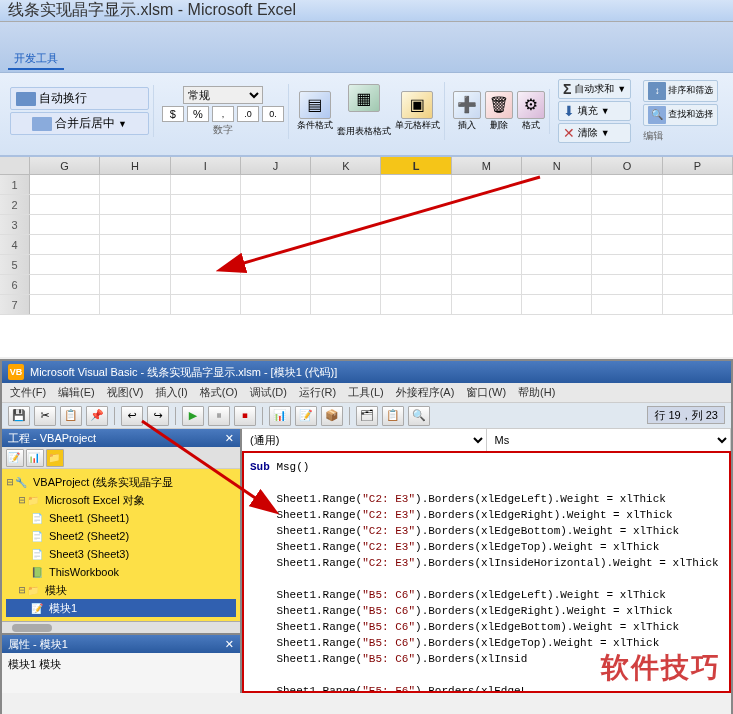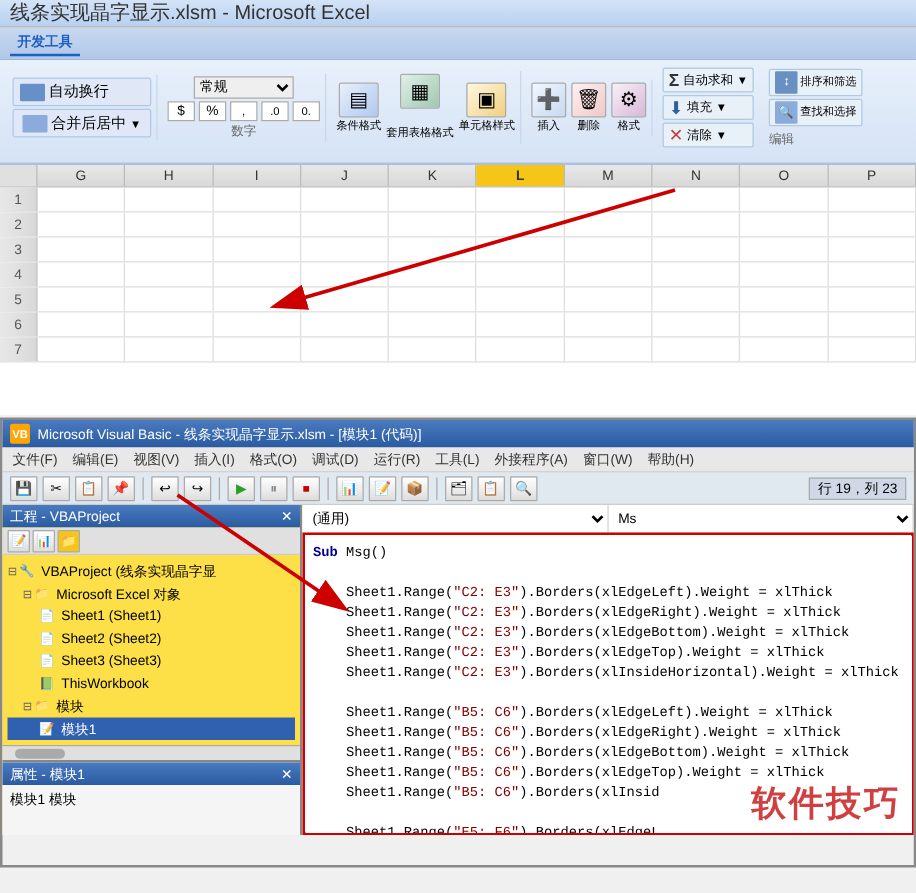--- a/index.html
+++ b/index.html
@@ -304,21 +304,22 @@
       border-bottom: 1px solid #a0b8d8;
     }
     .ribbon-tab {
       padding: 2px 6px;
       cursor: pointer;
       color: #333;
     }
     .ribbon-tab.active {
       border-bottom: 2px solid #2060c0;
       color: #2060c0;
-      font-weight: bold;
+      font-weight: normal;
+      margin-top: 25px;
     }
 
     .scroll-bar-h {
       height: 12px;
       background: #e0e0e0;
       border-top: 1px solid #aaa;
       display: flex;
       align-items: center;
     }
     .scroll-thumb {
@@ -341,21 +342,21 @@
 </div>
 
 <div class="ribbon">
   <div class="ribbon-row">
 
     <div style="display:flex;flex-direction:column;gap:2px;padding:2px 4px;border-right:1px solid #c8d8ec;">
       <div style="display:flex;align-items:center;gap:3px;background:#e0e8f8;border:1px solid #b0c8e8;padding:2px 5px;border-radius:2px;cursor:pointer;">
         <div style="display:inline-block;width:20px;height:14px;background:#6890c8;border-radius:1px;"></div>
         <span>自动换行</span>
       </div>
-      <div style="display:flex;align-items:center;gap:3px;background:#e0e8f8;border:1px solid #b0c8e8;padding:2px 7px;border-radius:2px;cursor:pointer;">
+      <div style="display:flex;align-items:center;gap:3px;background:#e0e8f8;border:1px solid #b0c8e8;padding:2px 21px;border-radius:2px;cursor:pointer;">
         <div style="display:inline-block;width:20px;height:14px;background:#8aabdc;border-radius:1px;"></div>
         <span>合并后居中</span>
         <span style="font-size:9px;">▼</span>
       </div>
     </div>
 
     <div style="display:flex;flex-direction:column;align-items:center;padding:2px 4px;border-right:1px solid #c8d8ec;">
       <div style="display:flex;align-items:center;gap:2px;">
         <select style="width:80px;height:18px;font-size:11px;border:1px solid #aaa;">
           <option>常规</option>

